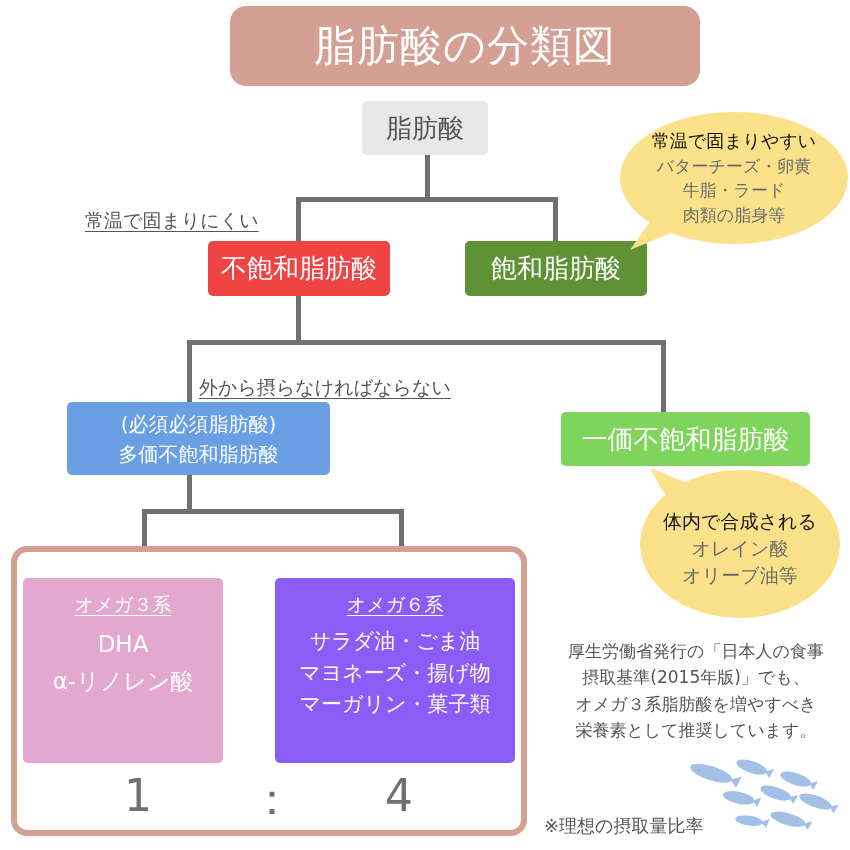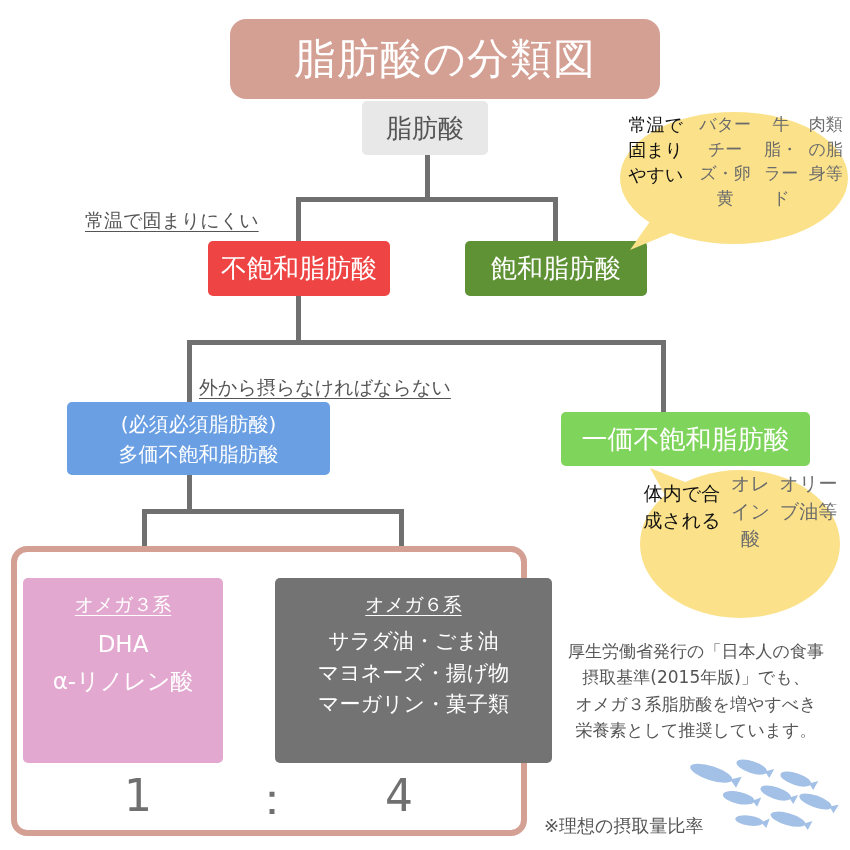--- a/index.html
+++ b/index.html
@@ -2,43 +2,43 @@
 <html><head>
 <meta charset="utf-8">
 <style>
   html, body { margin: 0; padding: 0; background: #ffffff; }
   body { width: 850px; height: 850px; position: relative; overflow: hidden;
          font-family: "DejaVu Sans", "Liberation Sans", sans-serif; }
   .abs { position: absolute; }
   .box { position: absolute; display: flex; align-items: center; justify-content: center;
          text-align: center; border-radius: 5px; box-sizing: border-box; }
   .line { position: absolute; background: #707070; }
-  .title-box { left: 230px; top: 19px; width: 430px; height: 80px; background: #d4a094;
+  .title-box { left: 230px; top: 6px; width: 470px; height: 80px; background: #d4a094;
                border-radius: 16px; color: #ffffff; font-size: 42px; letter-spacing: 1px; }
   .root-box { left: 362px; top: 101px; width: 126px; height: 54px; background: #e8e8e8;
               color: #555; font-size: 26px; }
   .unsat-box { left: 208px; top: 241px; width: 182px; height: 55px; background: #ef4444;
                color: #fff; font-size: 26px; }
   .sat-box { left: 465px; top: 241px; width: 182px; height: 55px; background: #5e9235;
              color: #fff; font-size: 26px; }
   .poly-box { left: 67px; top: 402px; width: 263px; height: 73px; background: #6a9fe4;
               color: #fff; font-size: 20px; flex-direction: column; line-height: 1.5; }
   .mono-box { left: 561px; top: 412px; width: 249px; height: 54px; background: #7fd45b;
               color: #fff; font-size: 26px; }
   .note { position: absolute; color: #555; font-size: 19px; text-decoration: underline;
           text-underline-offset: 4px; white-space: nowrap; }
   .bubble { position: absolute; background: #fbe28a; border-radius: 50%; text-align: center;
-            display: flex; flex-direction: row; justify-content: center; }
+            display: flex; flex-direction: column; justify-content: center; }
   .bubble .head { color: #111; font-size: 18px; line-height: 1.4; }
   .bubble .sub { color: #6b6b6b; font-size: 17px; line-height: 1.45; }
   .omega-frame { left: 11px; top: 546px; width: 516px; height: 290px; border: 6px solid #d4a094;
                  border-radius: 16px; box-sizing: border-box; background: #fff; }
   .omega-card { position: absolute; border-radius: 5px; color: #fff; text-align: center; }
   .omega3 { left: 23px; top: 578px; width: 200px; height: 185px; background: #e3a8cf; }
-  .omega6 { left: 275px; top: 578px; width: 277px; height: 185px; background: #737373; }
+  .omega6 { left: 275px; top: 578px; width: 240px; height: 185px; background: #8b5cf6; }
   .omega-card .ohead { margin-top: 14px; font-size: 19px; text-decoration: underline;
                        text-underline-offset: 4px; }
   .omega-card .olist { margin-top: 8px; line-height: 1.5; }
   .omega3 .olist { font-size: 23px; line-height: 1.6; }
   .omega6 .olist { font-size: 21px; }
   .ratio { position: absolute; top: 770px; color: #707070; font-size: 44px; }
   .footer-note { position: absolute; left: 541px; top: 638px; width: 310px; text-align: center;
                  color: #555; font-size: 17px; line-height: 1.55; }
   .asterisk-note { position: absolute; left: 544px; top: 814px; color: #555; font-size: 18px; }
   svg { position: absolute; }

